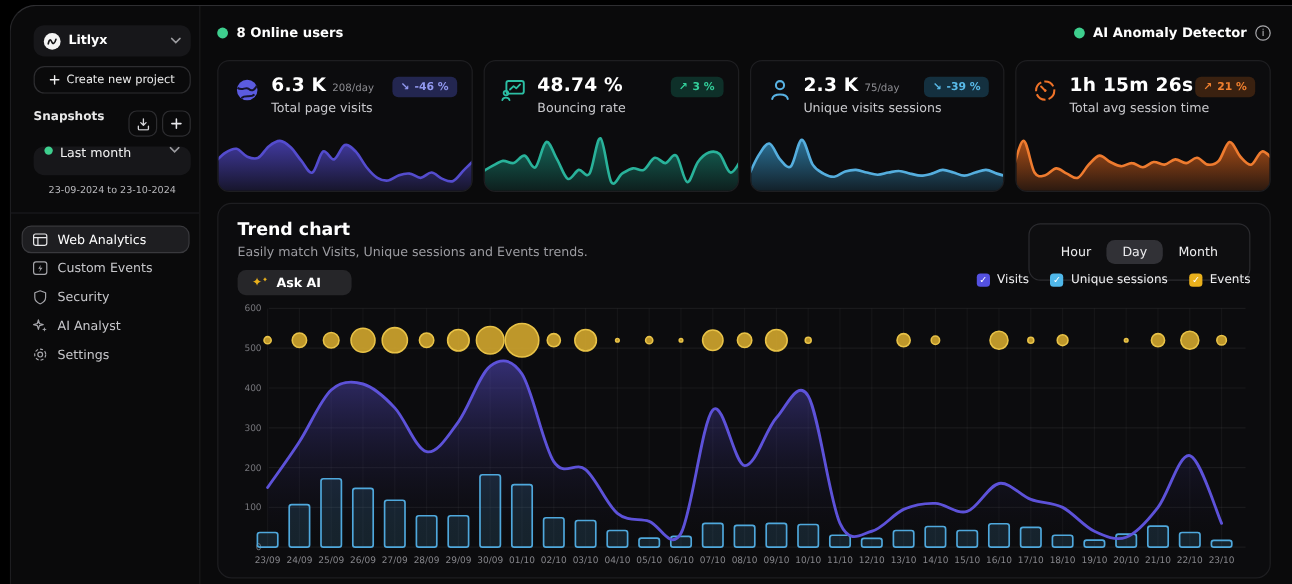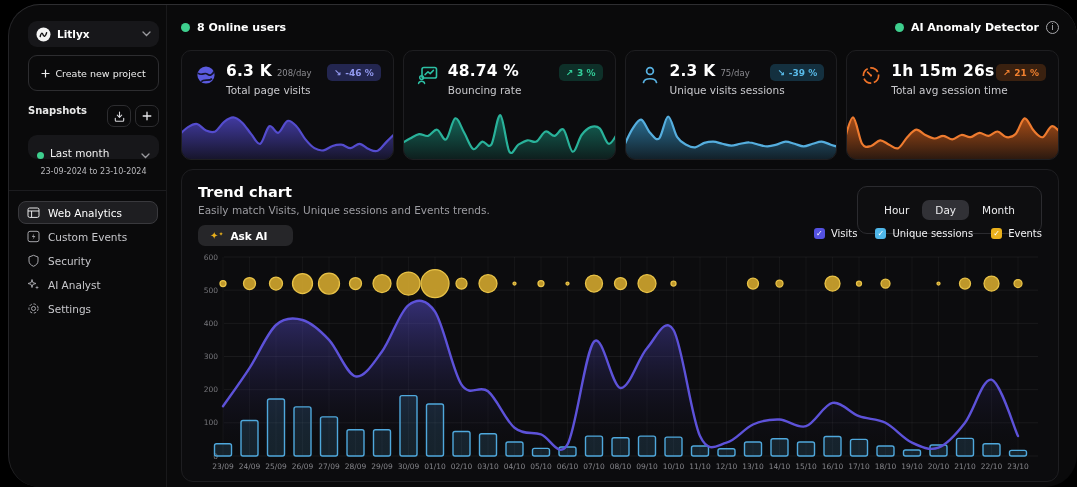--- a/index.html
+++ b/index.html
@@ -1,33 +1,33 @@
 <!DOCTYPE html>
 <html><head>
 <meta charset="utf-8">
 <style>
   * { margin:0; padding:0; box-sizing:border-box; }
   html,body { width:1077px; height:487px; background:#000; overflow:hidden;
     font-family:"DejaVu Sans","Liberation Sans",sans-serif; }
   .window { position:absolute; left:8px; top:4px; right:0; bottom:0;
     background:#0a0a0b; border-top-left-radius:22px;
-    border-top:1px solid #2e2e31; border-left:1px solid #242427; display:flex;border-radius:32px; }
+    border-top:1px solid #2e2e31; border-left:1px solid #242427; display:flex; }
 
   
   .sidebar { width:158px; flex:0 0 158px; border-right:1px solid #19191b; position:relative; padding:16px 8px 0 19px; }
   .proj-select { width:131px; height:26px; background:#17171a; border-radius:9px; display:flex; align-items:center; gap:6px; padding:0 8px; cursor:pointer; }
   .proj-select .logo { width:15px; height:15px; flex:0 0 15px; }
   .proj-name { color:#fff; font-size:10.5px; font-weight:bold; flex:1; }
   .chev { flex:0 0 9px; }
-  .create-btn { margin-top:8px; width:131px; height:36px; background:transparent; border:1px solid #2d2d30; border-radius:9px; color:#eee; font-size:9.5px; font-family:inherit; display:flex; align-items:center; justify-content:center; gap:5px; cursor:pointer; }
+  .create-btn { margin-top:8px; width:131px; height:23px; background:transparent; border:1px solid #2d2d30; border-radius:9px; color:#eee; font-size:9.5px; font-family:inherit; display:flex; align-items:center; justify-content:center; gap:5px; cursor:pointer; }
   .snap-row { margin-top:14px; width:131px; display:flex; align-items:flex-start; justify-content:space-between; }
   .snap-label { color:#e8e8e8; font-size:10px; font-weight:bold; padding-bottom:4px; }
   .snap-actions { display:flex; gap:4px; }
   .snap-actions button { width:24px; height:22px; background:transparent; border:1px solid #2d2d30; border-radius:7px; display:flex; align-items:center; justify-content:center; cursor:pointer; }
-  .snap-select { margin-top:8px; width:131px; height:24px; background:#17171a; border-radius:9px; display:flex; align-items:flex-end; gap:6px; padding:0 9px; cursor:pointer; }
+  .snap-select { margin-top:8px; width:131px; height:24px; background:#17171a; border-radius:9px; display:flex; align-items:flex-start; gap:6px; padding:0 9px; cursor:pointer; }
   .snap-select span.val { color:#f2f2f2; font-size:10.5px; flex:1; }
   .dot { width:7px; height:7px; border-radius:50%; background:#3ecf8e; flex:0 0 7px; }
   .date-range { margin-top:8px; width:131px; text-align:center; color:#b9b9bd; font-size:8px; }
   .sep { margin:14px 0 10px -19px; width:157px; height:1px; background:#1c1c1f; }
   .nav { display:flex; flex-direction:column; gap:1px; margin-left:-10px; }
   .nav-item { display:flex; align-items:center; gap:8px; height:23px; padding:0 8px; border:1px solid transparent; border-radius:8px; color:#c7c7cb; font-size:10.5px; cursor:pointer; }
   .nav-item .nav-ico { width:13px; height:13px; flex:0 0 13px; display:flex; }
   .nav-item.active { background:#1e1e21; border-color:#39393d; color:#fff; }
 
   

